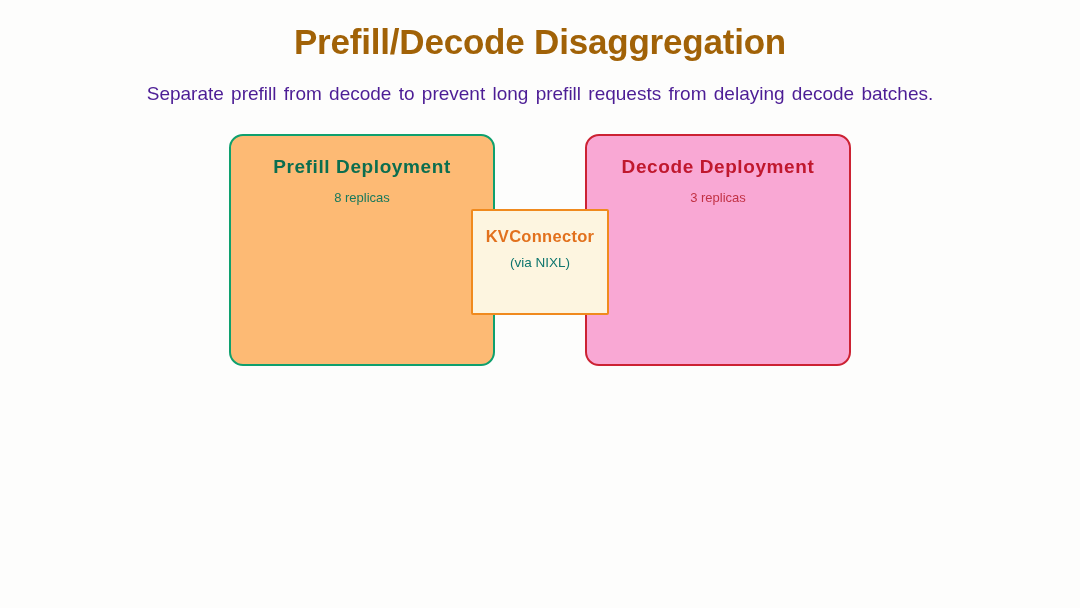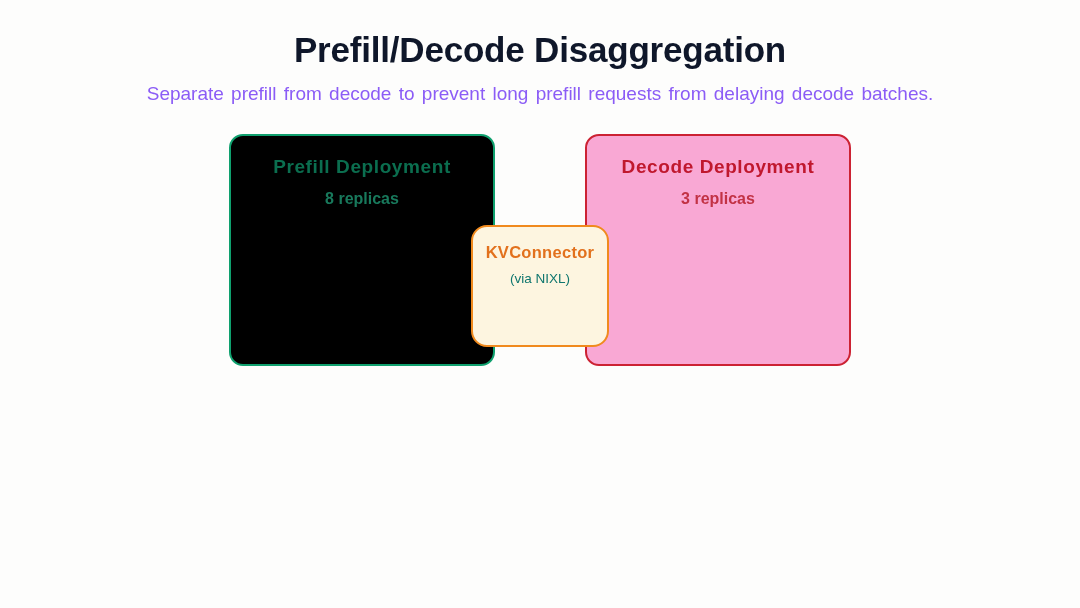--- a/index.html
+++ b/index.html
@@ -24,53 +24,52 @@
 
   
   .page-title {
     position: absolute;
     left: 0;
     top: 22px;
     width: 1080px;
     text-align: center;
     font-size: 35px;
     font-weight: bold;
-    color: #0f172a;
+    color: #a16207;
     letter-spacing: -0.2px;
     white-space: nowrap;
-    margin-top: 8px;
   }
 
   .page-subtitle {
     position: absolute;
     left: 0;
     top: 83px;
     width: 1080px;
     text-align: center;
     font-size: 19px;
     font-weight: normal;
-    color: #8b5cf6;
+    color: #4c1d95;
     white-space: nowrap;
     word-spacing: 2px;
   }
 
   
   .deploy-box {
     position: absolute;
     box-sizing: border-box;
     border-radius: 14px;
     border-style: solid;
   }
 
   #prefill-box {
     left: 229px;
     top: 134px;
     width: 266px;
     height: 232px;
-    background: #000000;
+    background: #fdba74;
     border-width: 2.2px;
     border-color: #0fa06e;
   }
 
   #decode-box {
     left: 585px;
     top: 134px;
     width: 266px;
     height: 232px;
     background: #f9a8d4;
@@ -89,44 +88,43 @@
     letter-spacing: 0.6px;
     white-space: nowrap;
   }
 
   .box-subtitle {
     position: absolute;
     left: 0;
     top: 54px;
     width: 100%;
     text-align: center;
-    font-size: 16px;
-    font-weight: bold;
+    font-size: 13px;
+    font-weight: normal;
     white-space: nowrap;
   }
 
   #prefill-box .box-title { color: #0b6e4f; }
   #prefill-box .box-subtitle { color: #18795c; }
 
   #decode-box .box-title { color: #c0182e; }
   #decode-box .box-subtitle { color: #c23245; }
 
   
   #kv-connector-box {
     position: absolute;
     box-sizing: border-box;
     left: 471px;
     top: 209px;
     width: 138px;
-    height: 122px;
+    height: 106px;
     background: #fdf5e0;
     border: 2.4px solid #f08a1e;
-    border-radius: 16px;
+    border-radius: 2px;
     z-index: 5;
-    margin-top: 16px;
   }
 
   #kv-connector-box .kv-title {
     position: absolute;
     left: 0;
     top: 16px;
     width: 100%;
     text-align: center;
     font-size: 16.5px;
     font-weight: bold;

